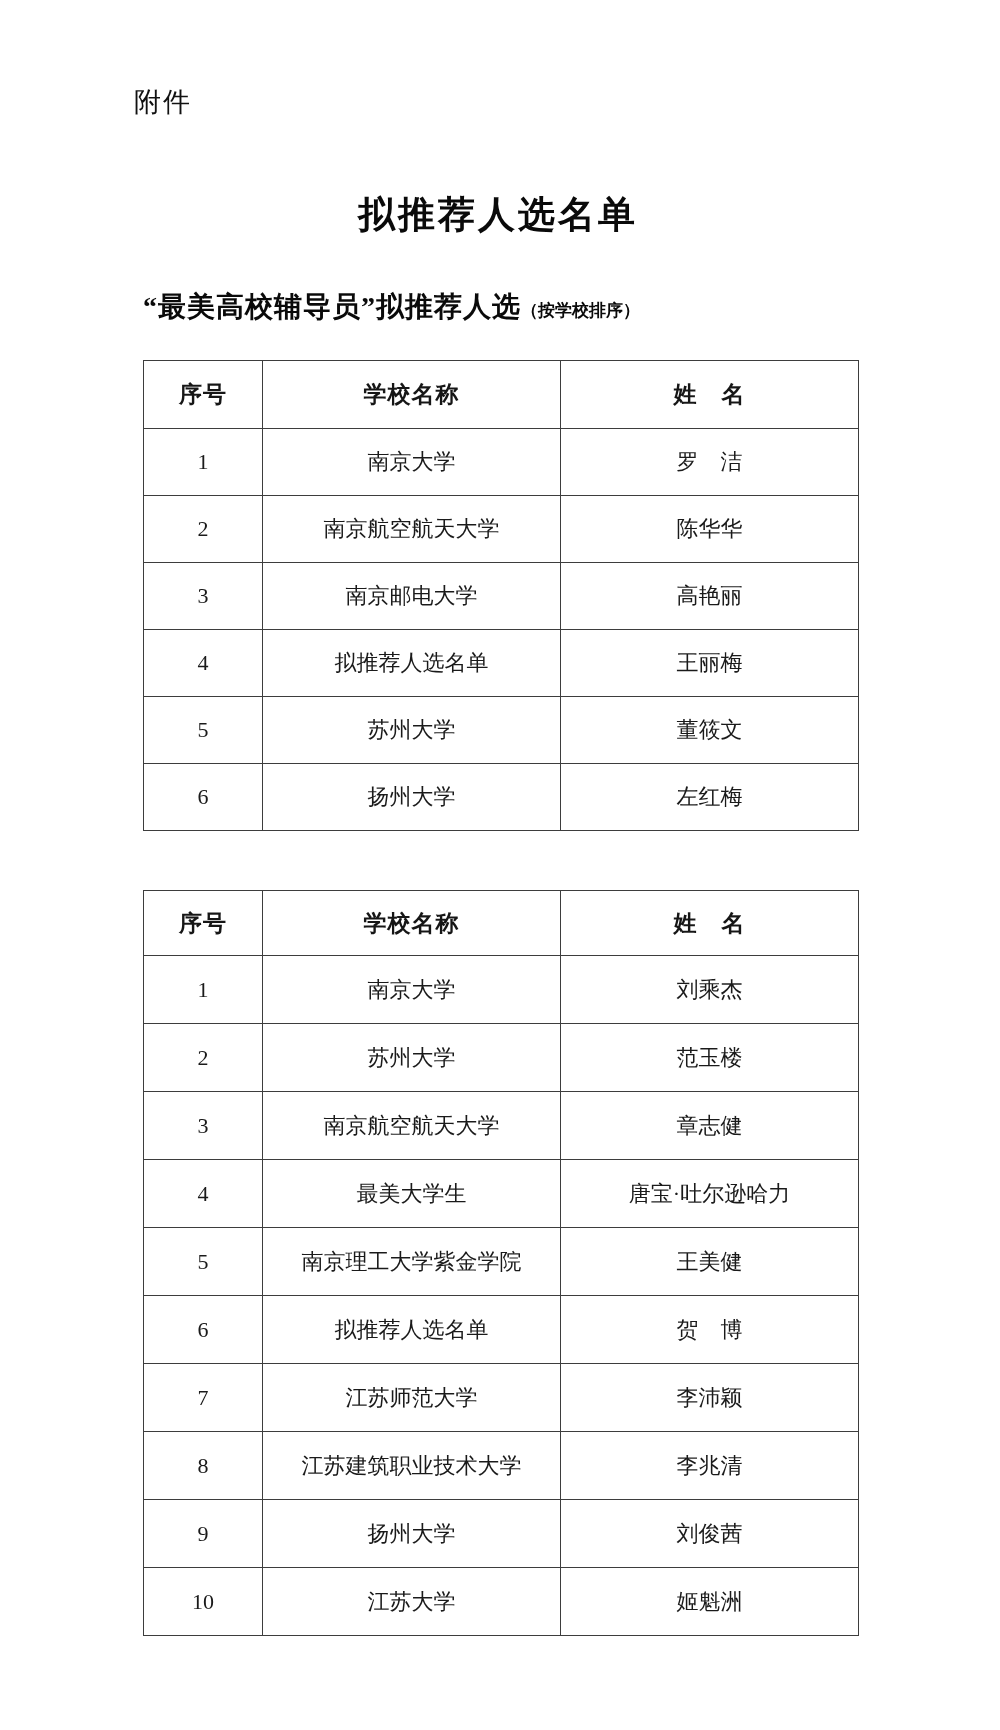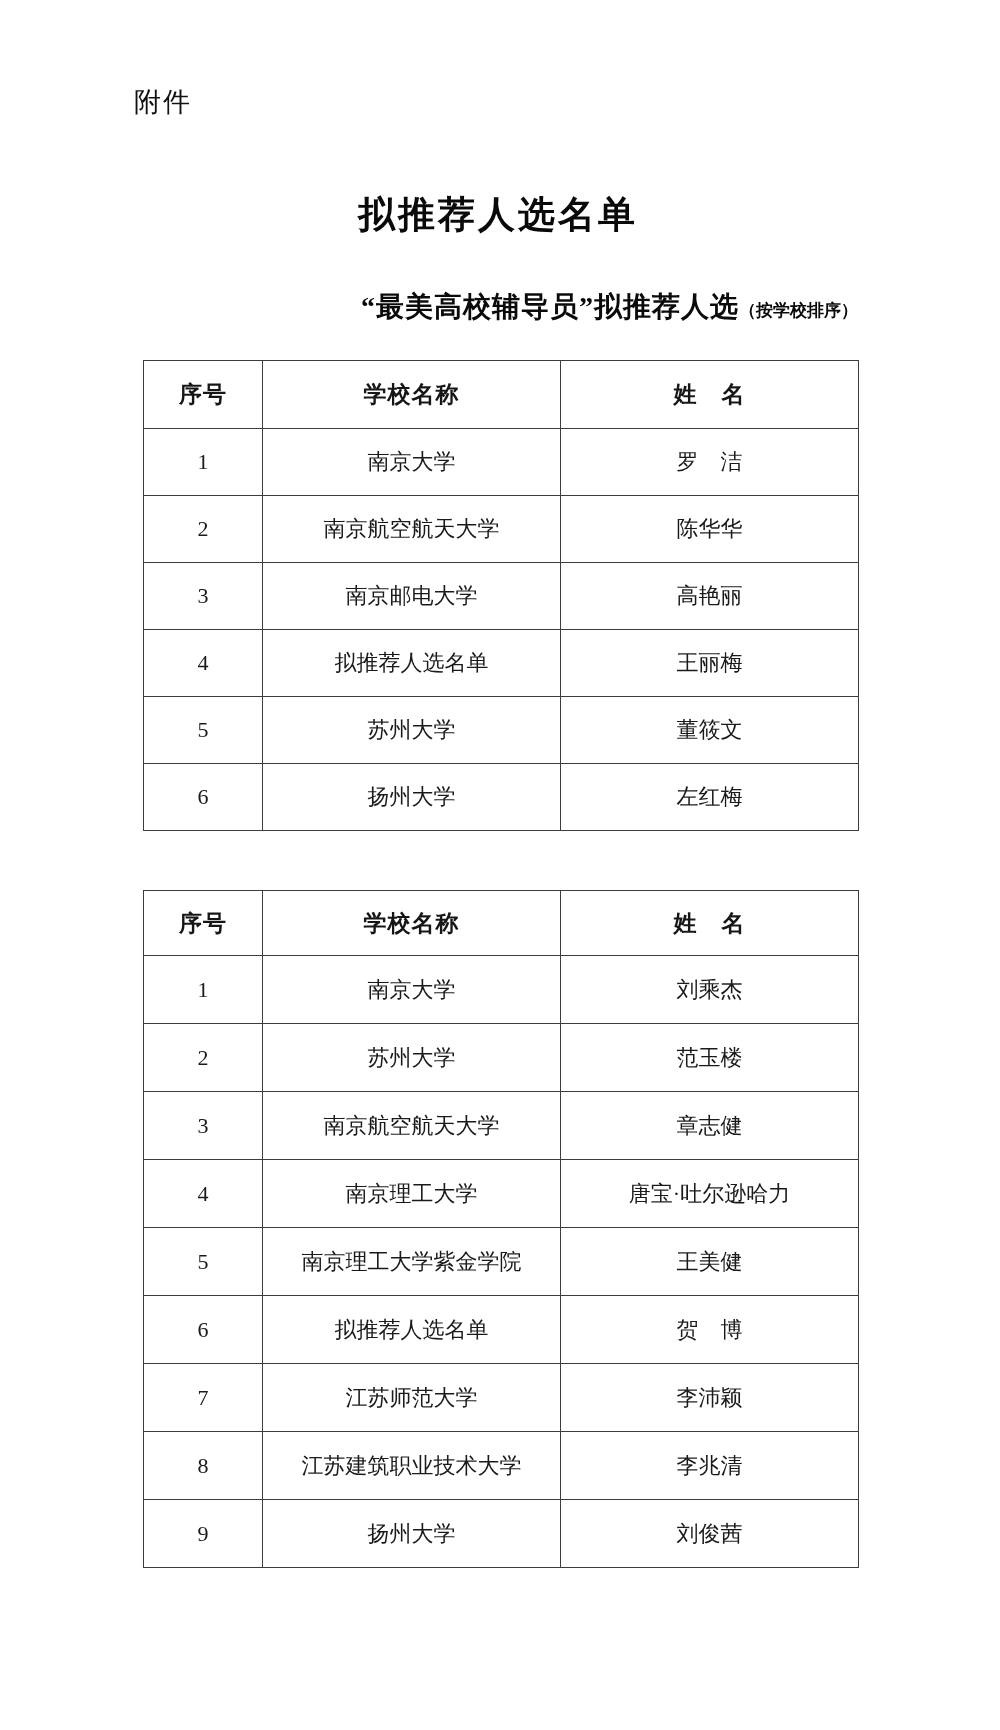--- a/index.html
+++ b/index.html
@@ -37,21 +37,21 @@
     font-size: 37px;
     font-weight: bold;
     letter-spacing: 3px;
     color: #0a0a0a;
     padding-left: 20px;
   }
   .section-heading {
     position: absolute;
     left: 143px;
     width: 715px;
-    text-align: right;
+    text-align: left;
     white-space: nowrap;
     color: #0a0a0a;
   }
   .section-heading .h-main {
     font-family: "Liberation Serif", "DejaVu Serif", serif;
     font-size: 28px;
     font-weight: bold;
     letter-spacing: 1px;
   }
   .section-heading .h-note {
@@ -189,21 +189,21 @@
         <td>苏州大学</td>
         <td>范玉楼</td>
       </tr>
       <tr class="body-row">
         <td>3</td>
         <td>南京航空航天大学</td>
         <td>章志健</td>
       </tr>
       <tr class="body-row">
         <td>4</td>
-        <td>南京理工大学</td>
+        <td>最美大学生</td>
         <td>唐宝·吐尔逊哈力</td>
       </tr>
       <tr class="body-row">
         <td>5</td>
         <td>南京理工大学紫金学院</td>
         <td>王美健</td>
       </tr>
       <tr class="body-row">
         <td>6</td>
         <td>拟推荐人选名单</td>
@@ -217,16 +217,21 @@
       <tr class="body-row">
         <td>8</td>
         <td>江苏建筑职业技术大学</td>
         <td>李兆清</td>
       </tr>
       <tr class="body-row">
         <td>9</td>
         <td>扬州大学</td>
         <td>刘俊茜</td>
       </tr>
+      <tr class="body-row">
+        <td>10</td>
+        <td>江苏大学</td>
+        <td>姬魁洲</td>
+      </tr>
     </tbody>
   </table>
 
 </div>
 
 </body></html>

